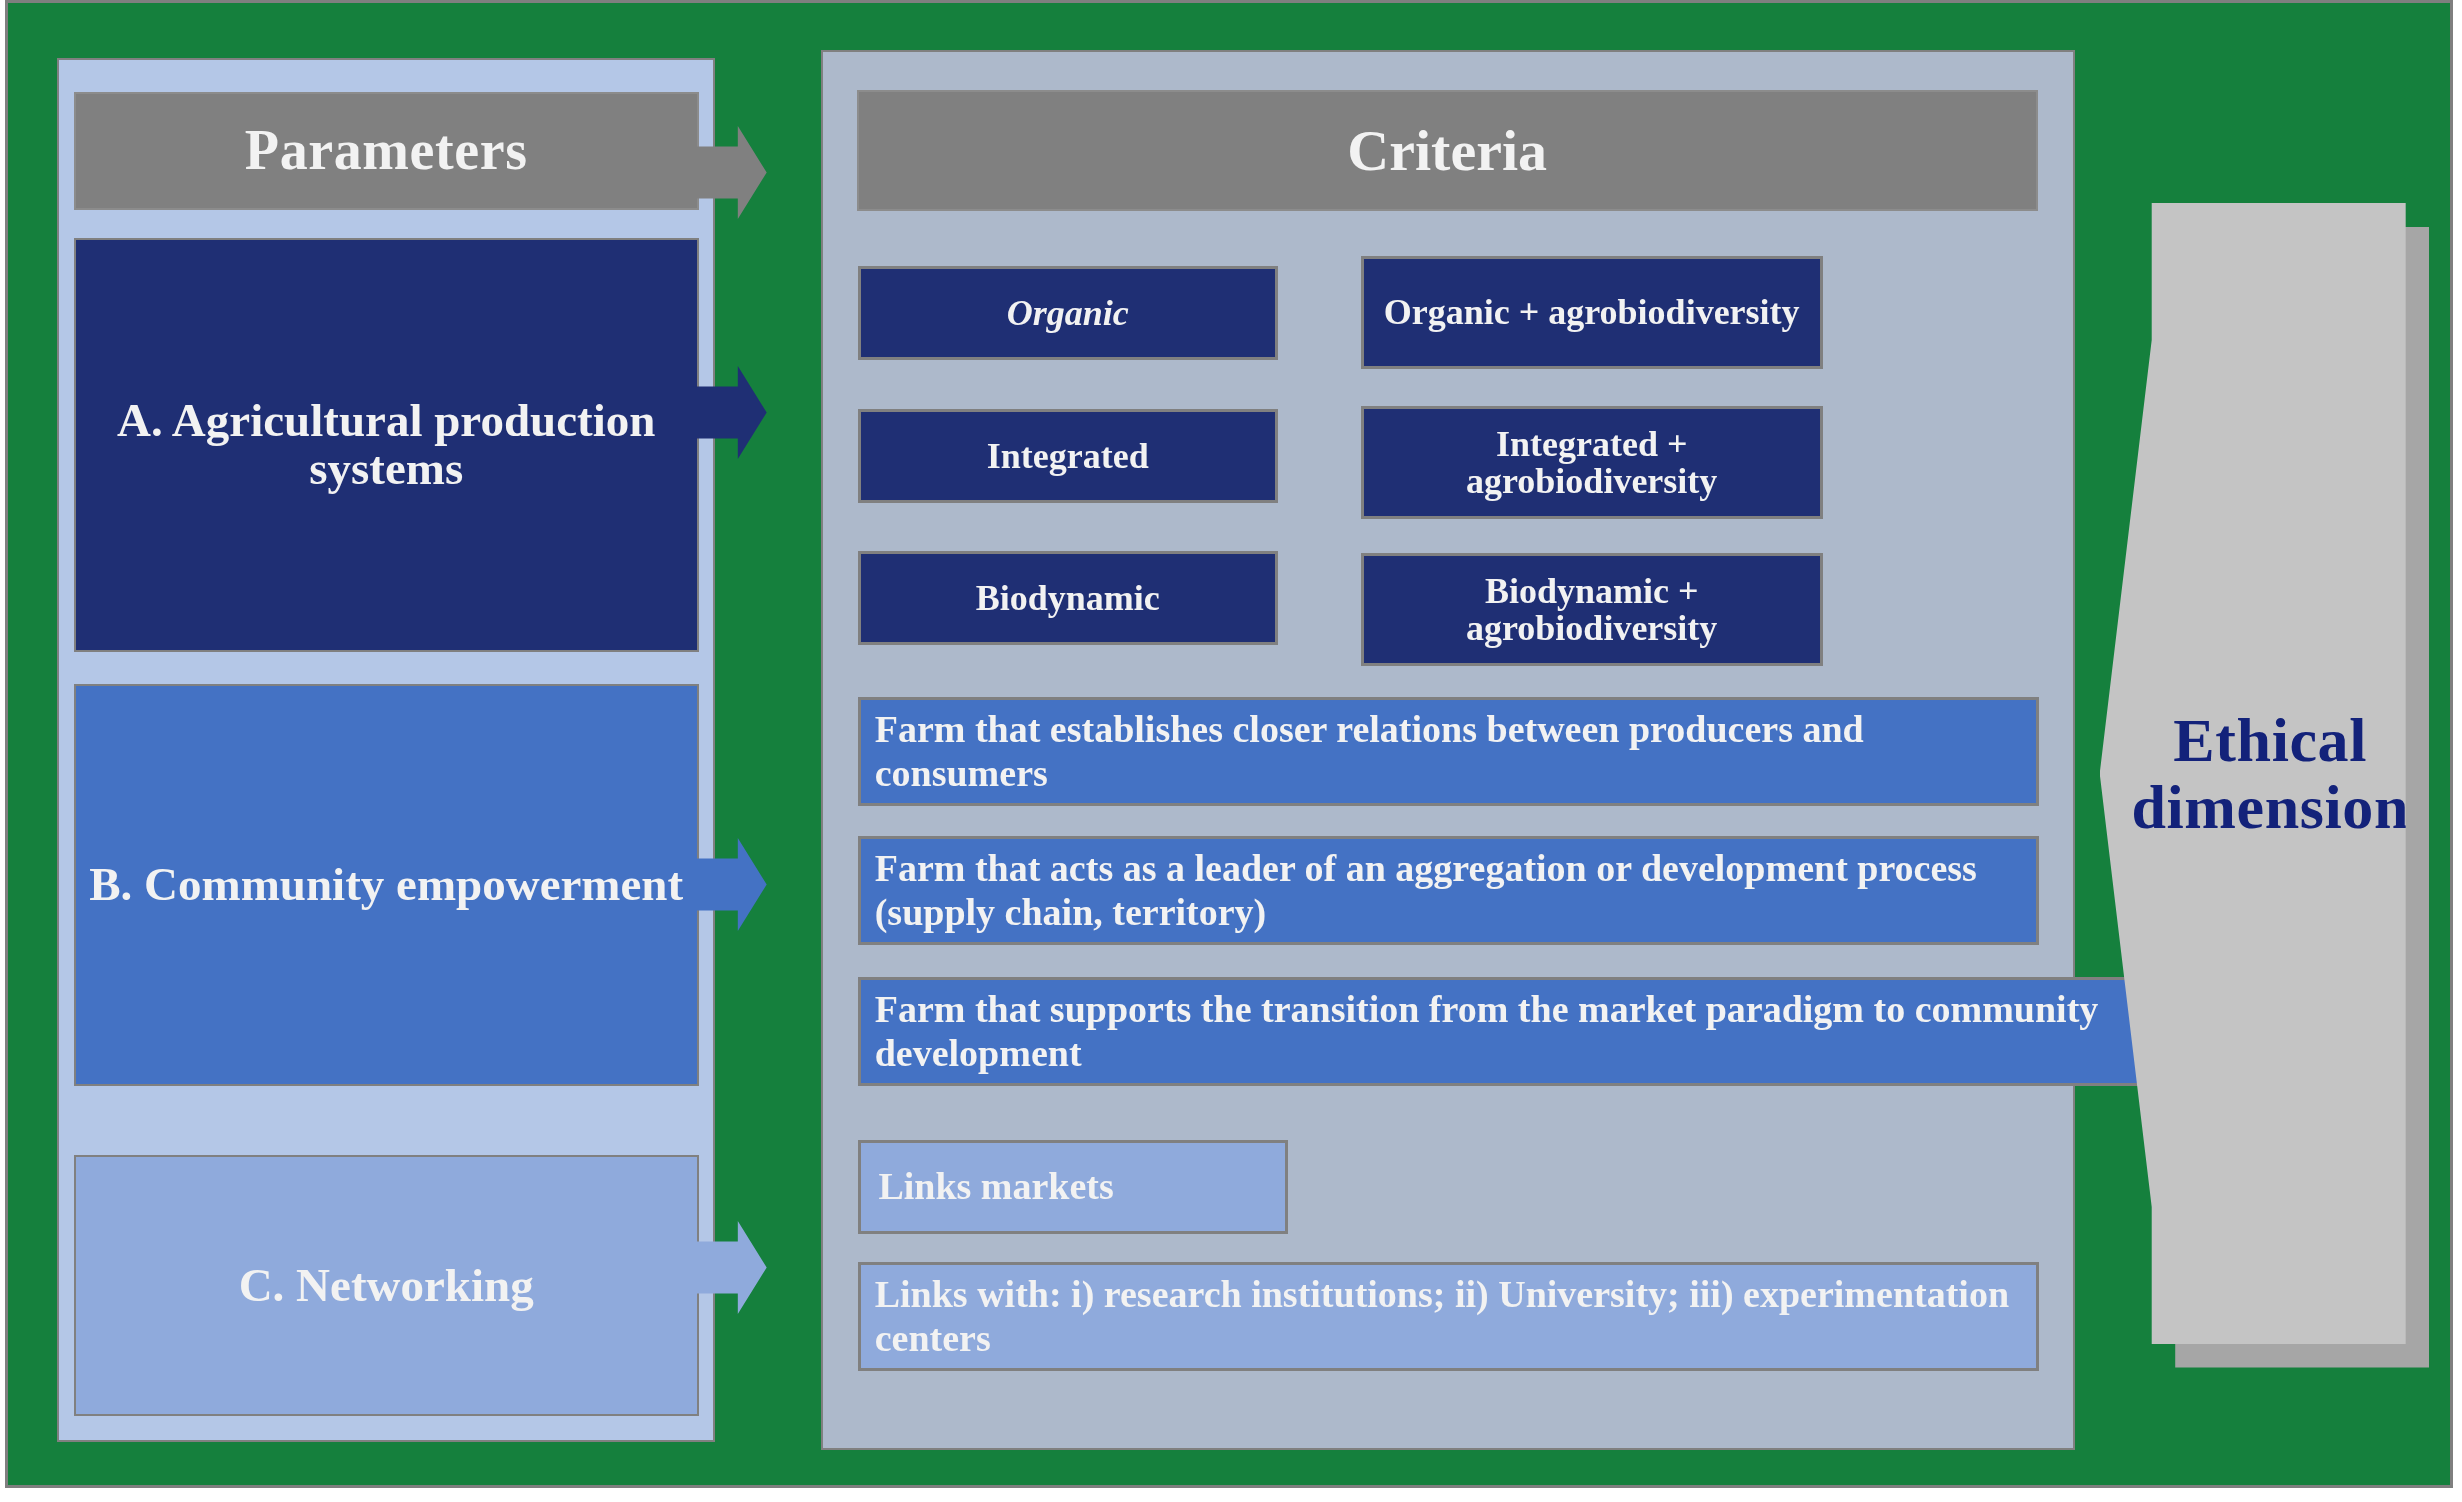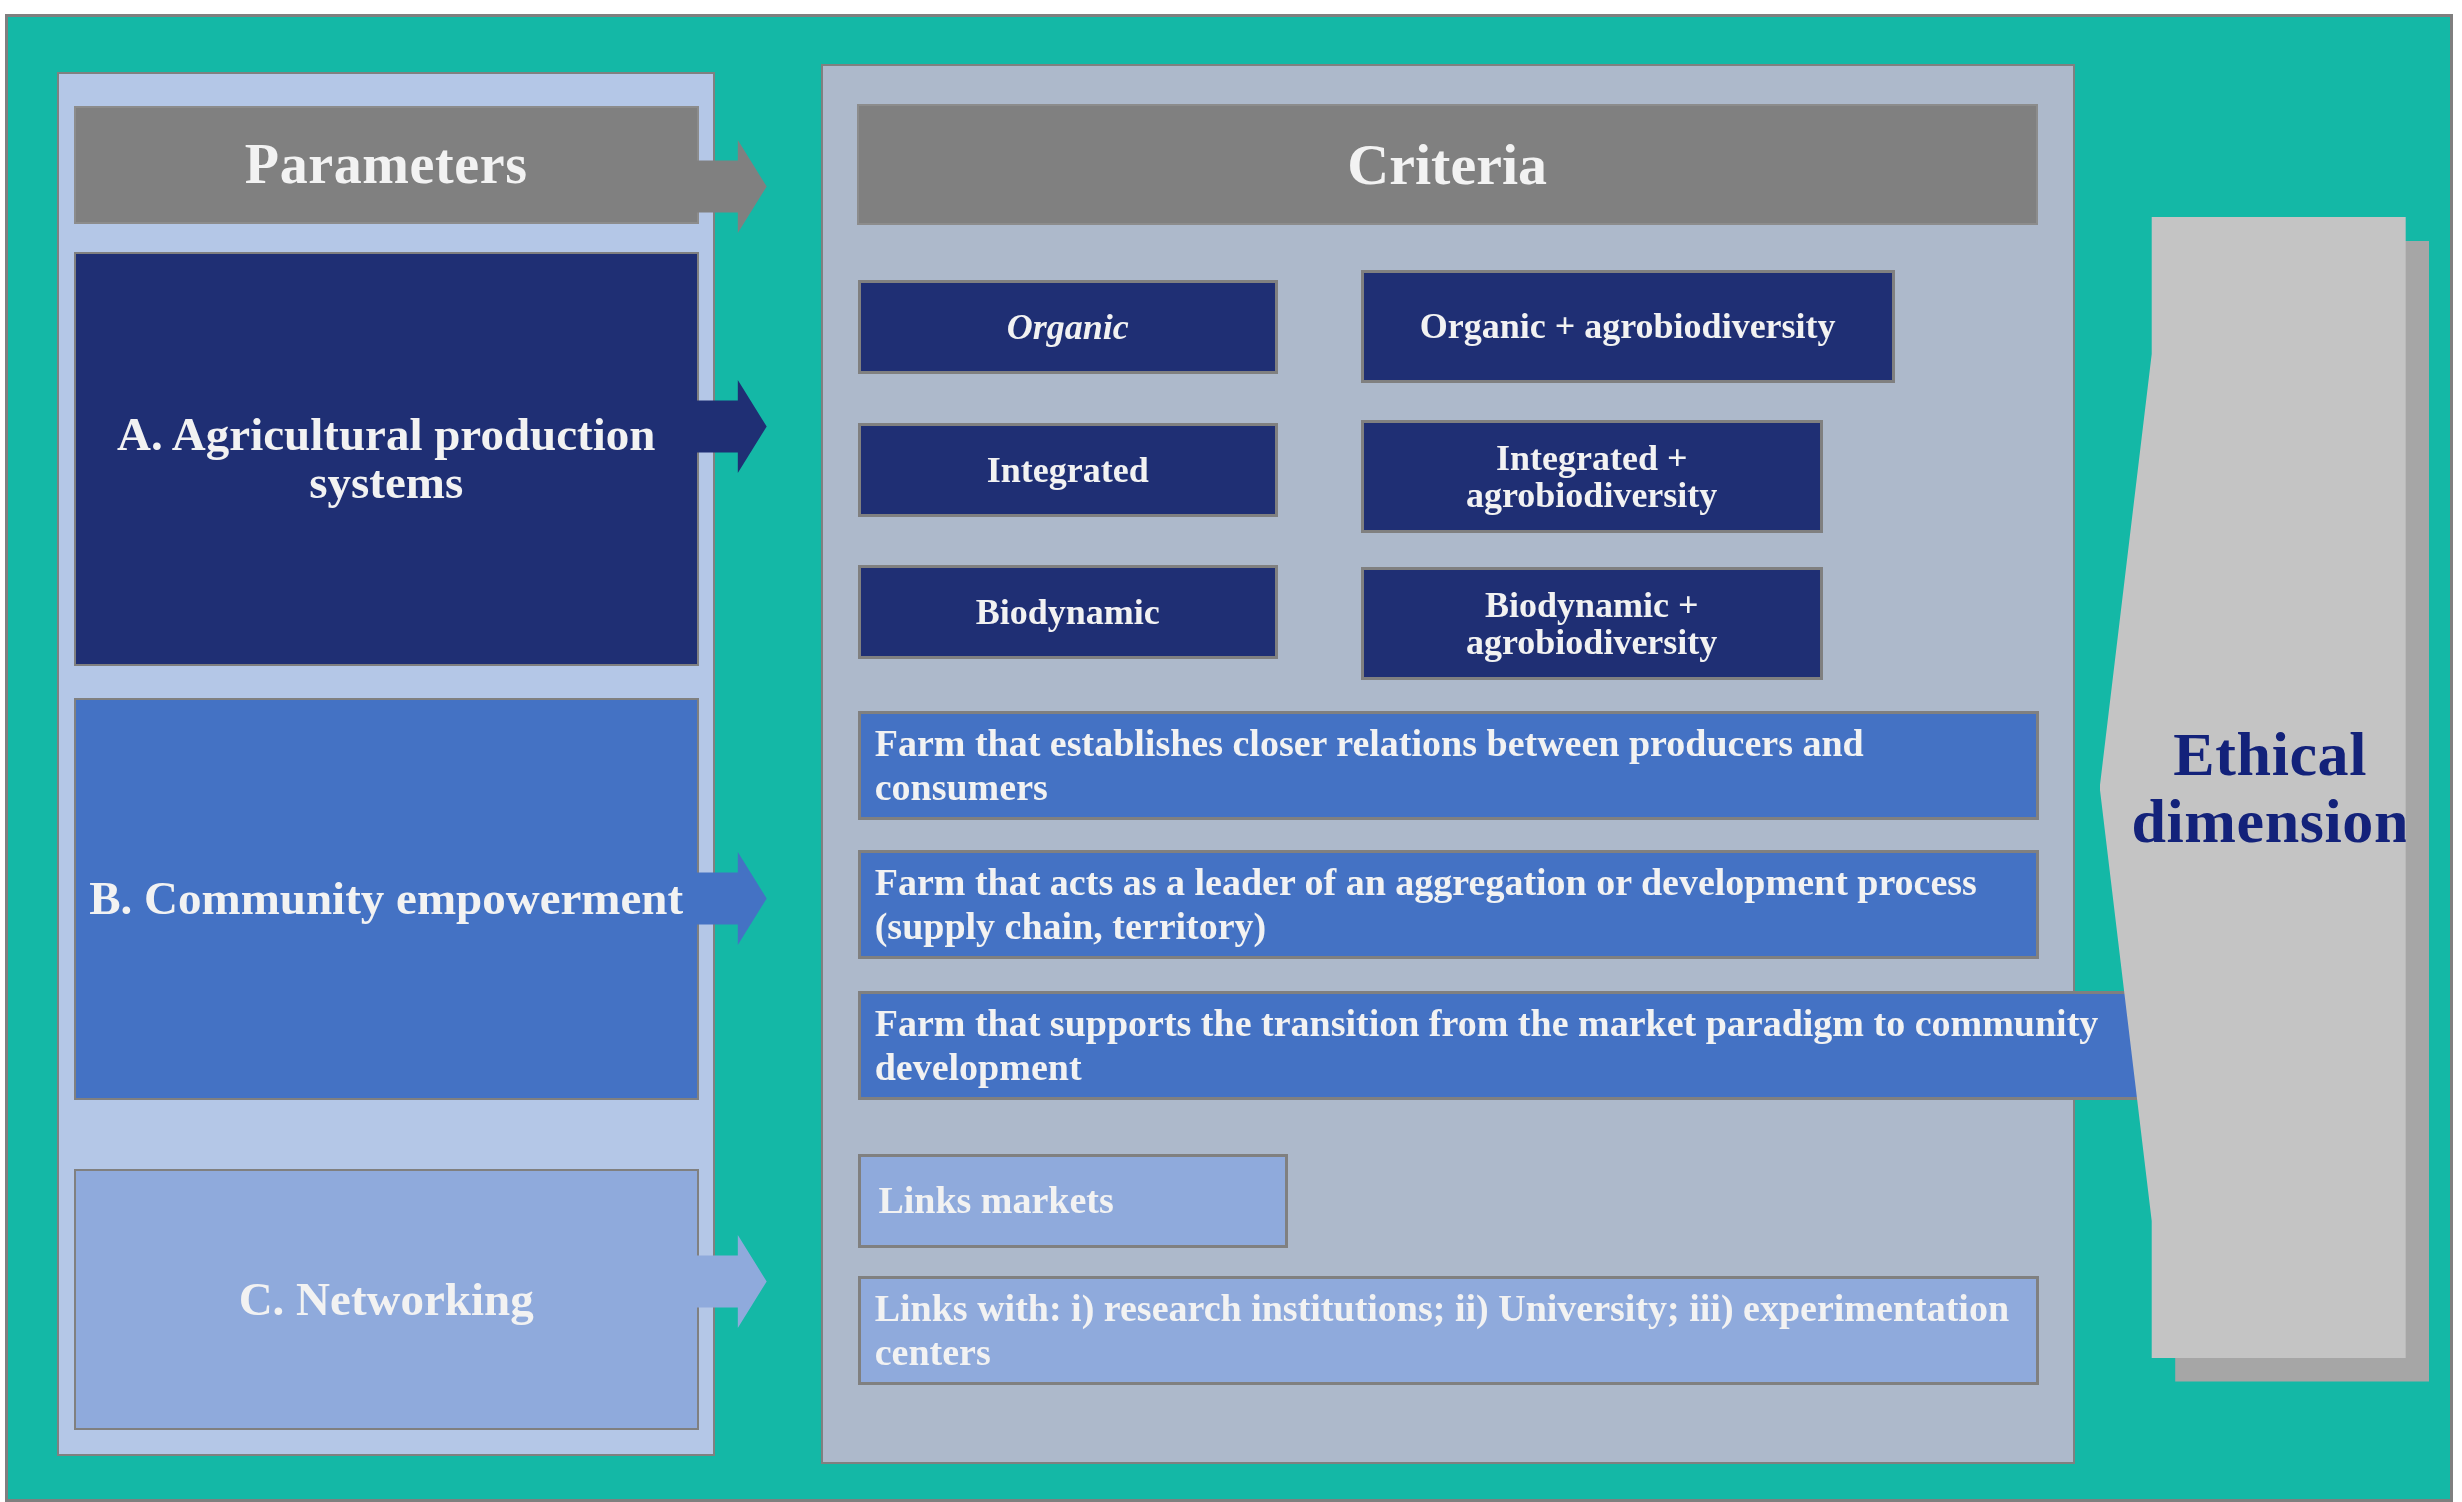--- a/index.html
+++ b/index.html
@@ -2,22 +2,22 @@
 <html style="font-size:9.4px"><head>
 <meta charset="utf-8">
 <style>
   html,body{margin:0;padding:0;background:#ffffff;}
   body{width:2462px;height:1502px;position:relative;
        font-family:"Liberation Serif","DejaVu Serif",serif;
        -webkit-font-smoothing:antialiased;}
 
   
   #outer-frame{
-    position:absolute;left:4.7px;top:14px;width:2448px;height:1488px;
-    border:3.5px solid #7f7f7f;box-sizing:border-box;background:#14b8a6;
+    position:absolute;left:4.7px;top:0;width:2448px;height:1488px;
+    border:3.5px solid #7f7f7f;box-sizing:border-box;background:#15803d;
   }
 
   
   .bx{position:absolute;box-sizing:border-box;display:flex;
       align-items:center;justify-content:center;text-align:center;
       color:#f2f2f2;line-height:1.02;}
   .bx span{display:block;padding:0 5.9px;}
 
   
   #left-panel{
@@ -63,21 +63,21 @@
     left:849px;top:87px;width:1181px;height:121px;
     background:#808080;border:2.9px solid #8c8c8c;
     font-size:58px;font-weight:700;
   }
 
   
   .crit{font-size:36px;font-weight:700;border:3.5px solid #808080;background:#1f2f74;}
   #crit-organic      {left:850px;top:263px;width:420px;height:94px;font-style:italic;}
   #crit-integrated   {left:850px;top:406px;width:420px;height:94px;}
   #crit-biodynamic   {left:850px;top:548px;width:420px;height:94px;}
-  #crit-organic-agro   {left:1353px;top:253px;width:534px;height:113px;text-align:center;}
+  #crit-organic-agro   {left:1353px;top:253px;width:462px;height:113px;text-align:center;}
   #crit-integrated-agro{left:1353px;top:403px;width:462px;height:113px;}
   #crit-biodynamic-agro{left:1353px;top:550px;width:462px;height:113px;}
 
   
   .farm{background:#4472c4;border:3.5px solid #808080;
         font-size:38px;font-weight:700;justify-content:flex-start;
         text-align:left;line-height:1.14;}
   .farm span{padding:0 0 0 14px;}
   #farm-1{left:850px;top:694px;width:1181px;height:109px;}
   #farm-2{left:850px;top:833px;width:1181px;height:109px;}

